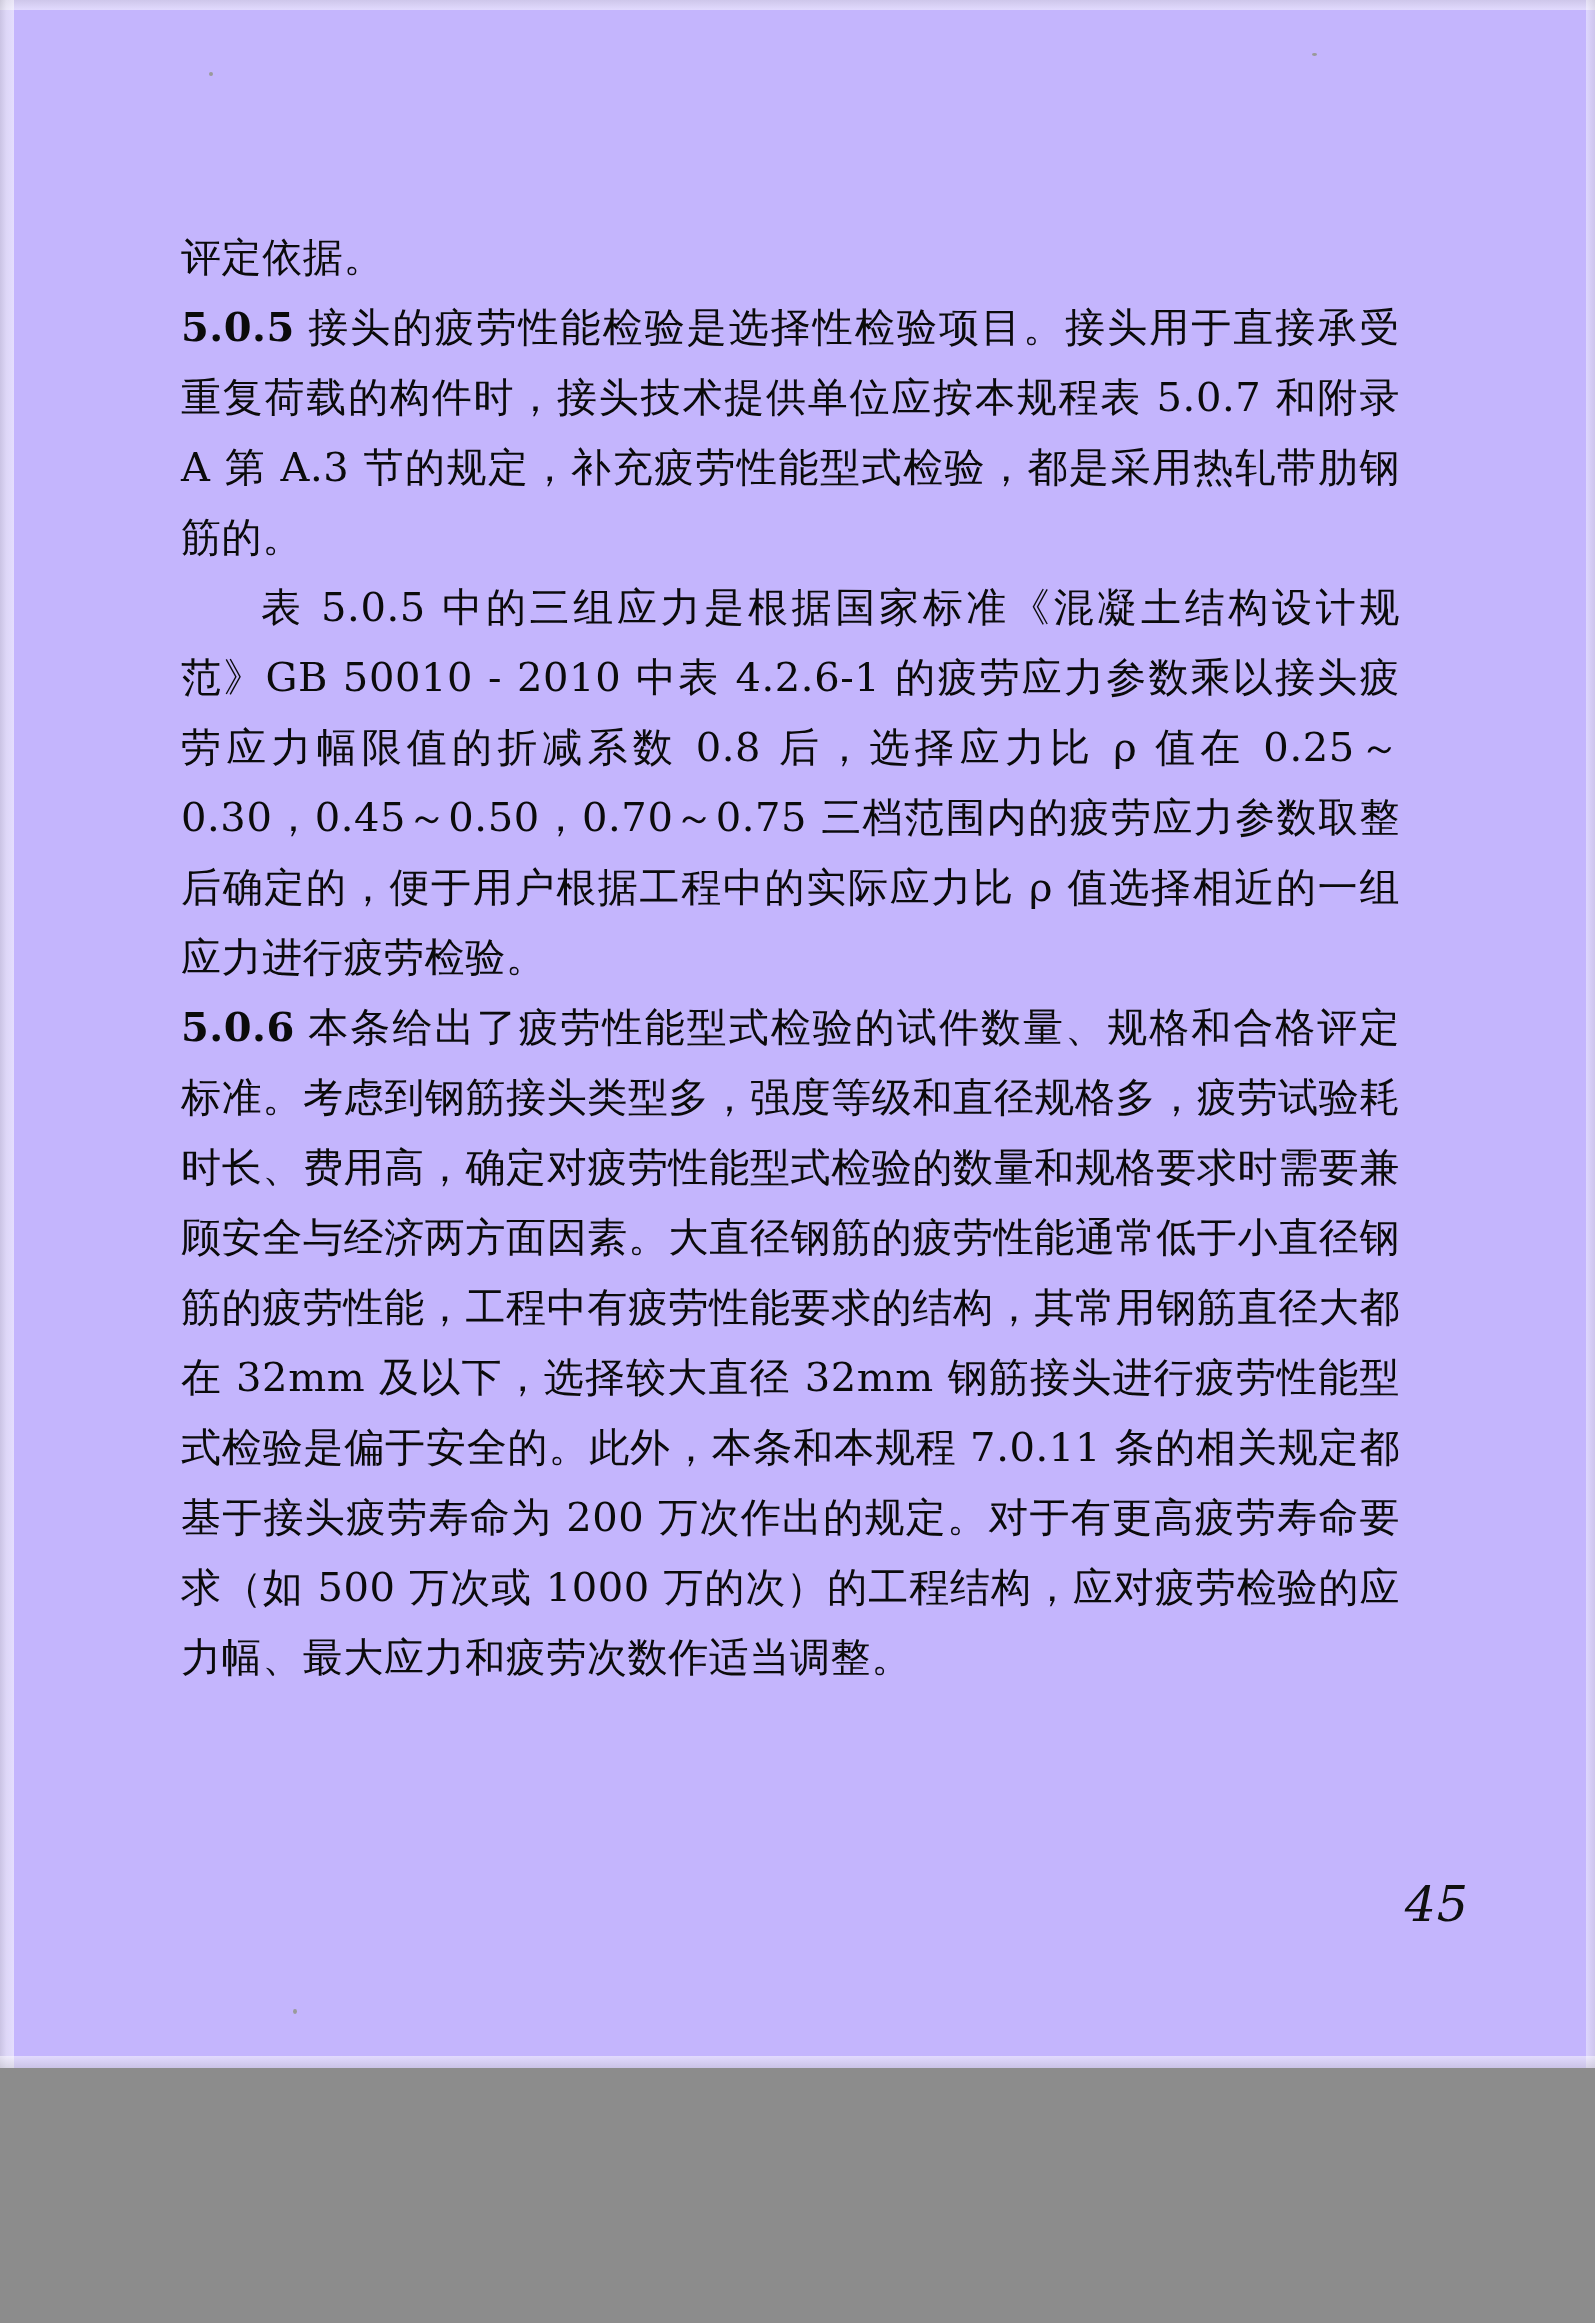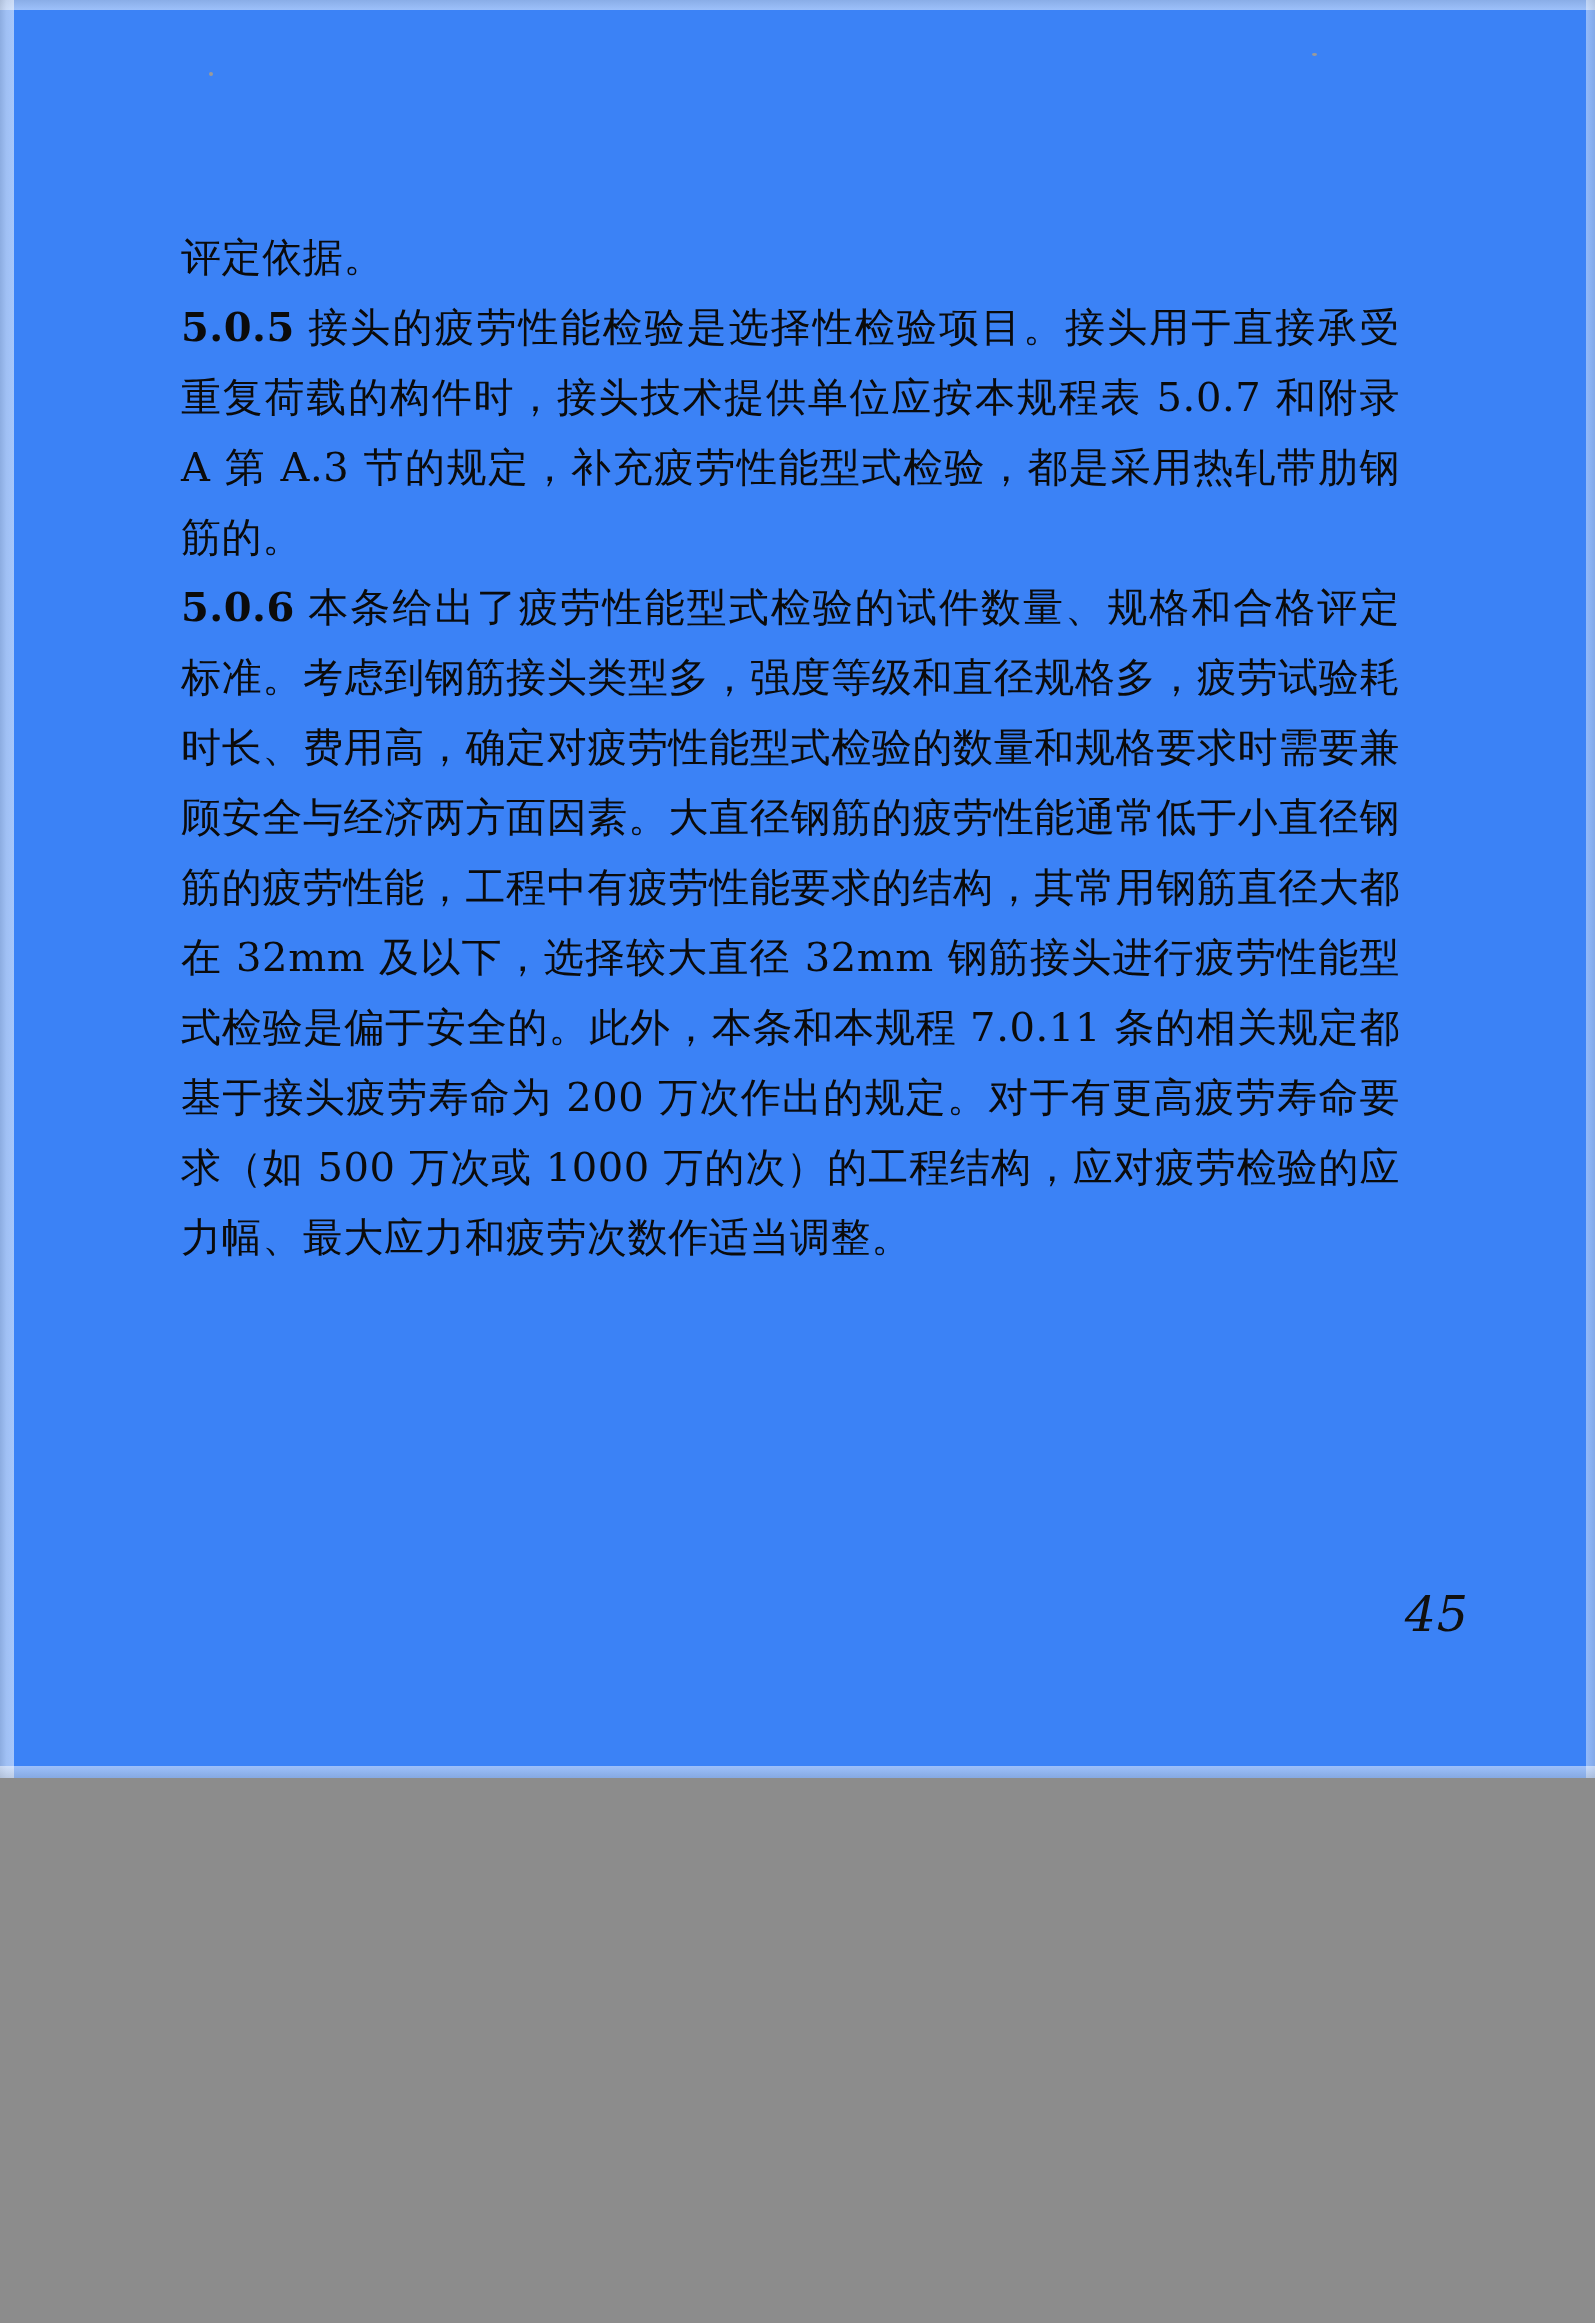--- a/index.html
+++ b/index.html
@@ -3,22 +3,22 @@
 <meta charset="utf-8">
 <style>
   html, body {
     margin: 0;
     padding: 0;
     background: #8c8c8c;
   }
   .page {
     position: relative;
     width: 1596px;
-    height: 1778px;
-    background: #3b82f6;
+    height: 2068px;
+    background: #c4b5fd;
     overflow: hidden;
     box-sizing: border-box;
   }
   
   .scan-edge-left {
     position: absolute;
     left: 0; top: 0;
     width: 13.7px; height: 2323px;
     background: linear-gradient(to right, #cfcfcf 0%, #f2f2f2 45%, #ffffff 100%);
     opacity: .55;
@@ -112,20 +112,21 @@
   <div class="speck" style="left:1312px;top:53px;width:4.9px;height:2.9px;"></div>
   <div class="speck" style="left:293px;top:2009px;width:3.9px;height:4.9px;"></div>
   <div class="speck" style="left:146px;top:2263px;width:4.9px;height:3.9px;"></div>
 
   <div class="content">
 
     <p class="para hang first-line">评定依据。</p>
 
     <p class="para hang"><span class="clause-num">5.0.5</span><span>接头的疲劳性能检验是选择性检验项目。接头用于直接承受重复荷载的构件时，接头技术提供单位应按本规程表 5.0.7 和附录 A 第 A.3 节的规定，补充疲劳性能型式检验，都是采用热轧带肋钢筋的。</span></p>
 
+    <p class="para indent">表 5.0.5 中的三组应力是根据国家标准《混凝土结构设计规范》GB 50010 - 2010 中表 4.2.6-1 的疲劳应力参数乘以接头疲劳应力幅限值的折减系数 0.8 后，选择应力比 ρ 值在 0.25～0.30，0.45～0.50，0.70～0.75 三档范围内的疲劳应力参数取整后确定的，便于用户根据工程中的实际应力比 ρ 值选择相近的一组应力进行疲劳检验。</p>
 
 
     <p class="para hang"><span class="clause-num">5.0.6</span><span>本条给出了疲劳性能型式检验的试件数量、规格和合格评定标准。考虑到钢筋接头类型多，强度等级和直径规格多，疲劳试验耗时长、费用高，确定对疲劳性能型式检验的数量和规格要求时需要兼顾安全与经济两方面因素。大直径钢筋的疲劳性能通常低于小直径钢筋的疲劳性能，工程中有疲劳性能要求的结构，其常用钢筋直径大都在 32mm 及以下，选择较大直径 32mm 钢筋接头进行疲劳性能型式检验是偏于安全的。此外，本条和本规程 7.0.11 条的相关规定都基于接头疲劳寿命为 200 万次作出的规定。对于有更高疲劳寿命要求（如 500 万次或 1000 万的次）的工程结构，应对疲劳检验的应力幅、最大应力和疲劳次数作适当调整。</span></p>
 
   </div>
 
   <div class="page-number">45</div>
 
 </div>
 

